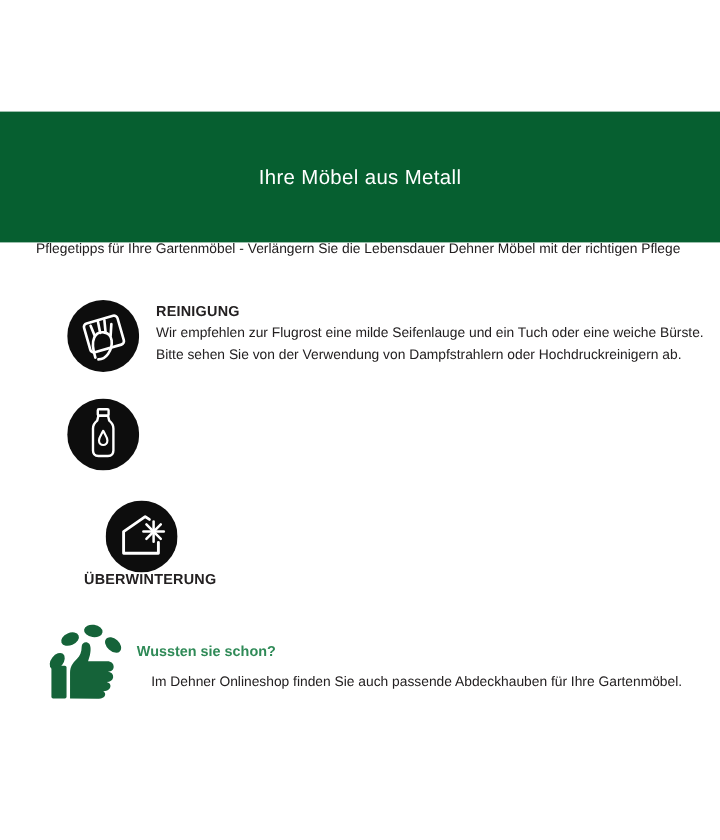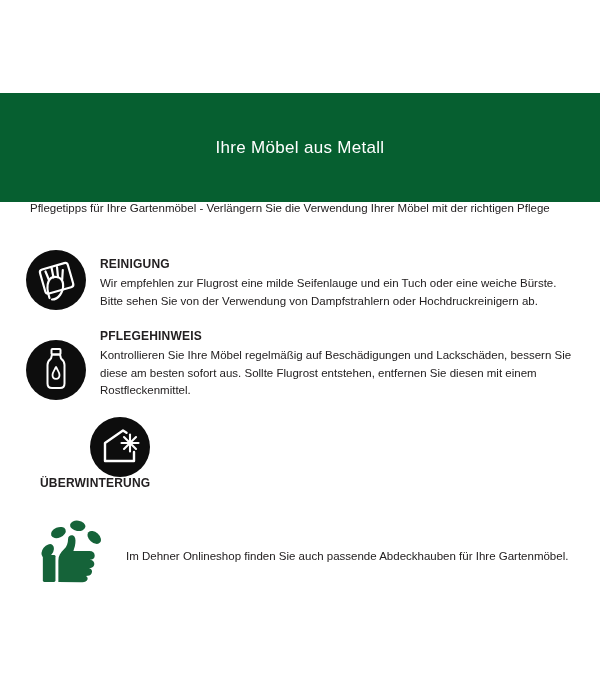--- a/index.html
+++ b/index.html
@@ -14,21 +14,21 @@
   }
   .banner-title{
     color:#ffffff;font-size:17px;letter-spacing:.3px;font-weight:normal;
   }
   
   .intro{
     position:absolute;left:30px;top:201px;
     font-size:11.5px;line-height:14px;white-space:pre;
   }
   
-  .section{position:absolute;left:26px;display:flex;align-items:flex-end;}
+  .section{position:absolute;left:56px;display:flex;align-items:center;}
   .s1{top:248px;}
   .s2{top:330px;}
   .s3{top:415px;flex-direction:column;}
   .icon-circle{width:60px;height:60px;flex:none;margin-top:2px;}
   .sec-text{margin-left:14px;}
   .sec-title{
     font-weight:bold;font-size:12px;line-height:13px;margin:0 0 4px 0;letter-spacing:.2px;
   }
   .sec-body{
     font-size:11.5px;line-height:17.5px;white-space:pre;margin:0;
@@ -43,21 +43,21 @@
   .tip-body{font-size:11.5px;line-height:15px;white-space:pre;margin:12px;}
   svg{display:block;}
 </style>
 </head>
 <body>
 
 <div class="banner">
   <div class="banner-title">Ihre Möbel aus Metall</div>
 </div>
 
-<div class="intro">Pflegetipps für Ihre Gartenmöbel - Verlängern Sie die Verwendung Ihrer Möbel mit der richtigen Pflege</div>
+<div class="intro">Pflegetipps für Ihre Gartenmöbel - Verlängern Sie die Lebensdauer Dehner Möbel mit der richtigen Pflege</div>
 
 <div class="section s1">
   <span class="icon-circle">
     <svg width="60" height="60" viewBox="0 0 60 60">
       <circle cx="30" cy="30" r="30" fill="#0d0d0d"></circle>
       <g stroke="#ffffff" stroke-width="2.2" fill="none" stroke-linecap="round" stroke-linejoin="round">
         <rect x="16" y="16" width="29" height="25" rx="3" transform="rotate(-16 30 28)"></rect>
         <path d="M23.5,48 C21.5,42 20.5,36 22.5,31.5 C24,28 27,26.5 30.5,27 C34,27.5 36.5,30 37,33.5 C37.5,37.5 36.5,41.5 34,45 C32,47.8 28.5,49.5 26,49.5"></path>
         <path d="M23,30 L19.5,21.5"></path>
         <path d="M27.5,27.5 L25.5,17.5"></path>
@@ -77,26 +77,20 @@
   <span class="icon-circle">
     <svg width="60" height="60" viewBox="0 0 60 60">
       <circle cx="30" cy="30" r="30" fill="#0d0d0d"></circle>
       <g stroke="#ffffff" stroke-width="2" fill="none" stroke-linecap="round" stroke-linejoin="round">
         <rect x="25.5" y="9" width="9" height="5.5" rx="1"></rect>
         <path d="M26,14.5 L25,18.5 C22.5,20.5 21.5,22.5 21.5,25 L21.5,43.5 C21.5,46.5 23,48 26,48 L34,48 C37,48 38.5,46.5 38.5,43.5 L38.5,25 C38.5,22.5 37.5,20.5 35,18.5 L34,14.5 Z"></path>
         <path stroke-width="1.8" d="M30,27 C28.2,30.5 26.5,32.5 26.5,35 C26.5,37.2 28,38.8 30,38.8 C32,38.8 33.5,37.2 33.5,35 C33.5,32.5 31.8,30.5 30,27 Z"></path>
       </g>
     </svg>
   </span>
-  <div class="sec-text">
-    <p class="sec-title">PFLEGEHINWEIS</p>
-    <p class="sec-body">Kontrollieren Sie Ihre Möbel regelmäßig auf Beschädigungen und Lackschäden, bessern Sie
-diese am besten sofort aus. Sollte Flugrost entstehen, entfernen Sie diesen mit einem
-Rostfleckenmittel.</p>
-  </div>
 </div>
 
 <div class="section s3">
   <span class="icon-circle">
     <svg width="60" height="60" viewBox="0 0 60 60">
       <circle cx="30" cy="30" r="30" fill="#0d0d0d"></circle>
       <g stroke="#ffffff" stroke-width="2.4" fill="none" stroke-linecap="round" stroke-linejoin="round">
         <path d="M36.5,15.8 L33,13.5 L15,26 L15,44 L44,44 L44,35"></path>
       </g>
       <g stroke="#ffffff" stroke-width="2.1" stroke-linecap="round">
@@ -119,15 +113,16 @@
         <ellipse cx="10" cy="34" rx="8" ry="5.3" transform="rotate(-52 10 34)"></ellipse>
         <ellipse cx="21" cy="15" rx="8" ry="5.3" transform="rotate(-23 21 15)"></ellipse>
         <ellipse cx="41" cy="8" rx="8" ry="5.3" transform="rotate(8 41 8)"></ellipse>
         <ellipse cx="58" cy="20" rx="8" ry="5.3" transform="rotate(42 58 20)"></ellipse>
         <rect x="5" y="38" width="13" height="28" rx="1.5"></rect>
         <path d="M21,66 L21,44 C21,39 23,36 27,32 C29.5,29.5 31,26 31,21.5 C31,17.5 35.5,16.5 37.5,19 C39,21 39,25 38,29 L36.5,34 L53,34 C56.5,34 58.5,36 58.5,38.8 C58.5,41.5 56.5,43 53.5,43 C57,43.5 58.5,45.5 58,48.2 C57.5,50.5 55.5,51.8 52.5,51.8 C55.5,52.5 56.5,54.8 55.2,57.2 C54.2,59 52,59.8 49.5,59.8 C51.5,60.8 51.8,63.2 50.2,64.8 C49,66 46.5,66.3 44,66.3 Z"></path>
       </g>
     </svg>
   </span>
   <div class="tip-text">
+    <p class="tip-title">Wussten sie schon?</p>
     <p class="tip-body">Im Dehner Onlineshop finden Sie auch passende Abdeckhauben für Ihre Gartenmöbel.</p>
   </div>
 </div>
 
 </body></html>

